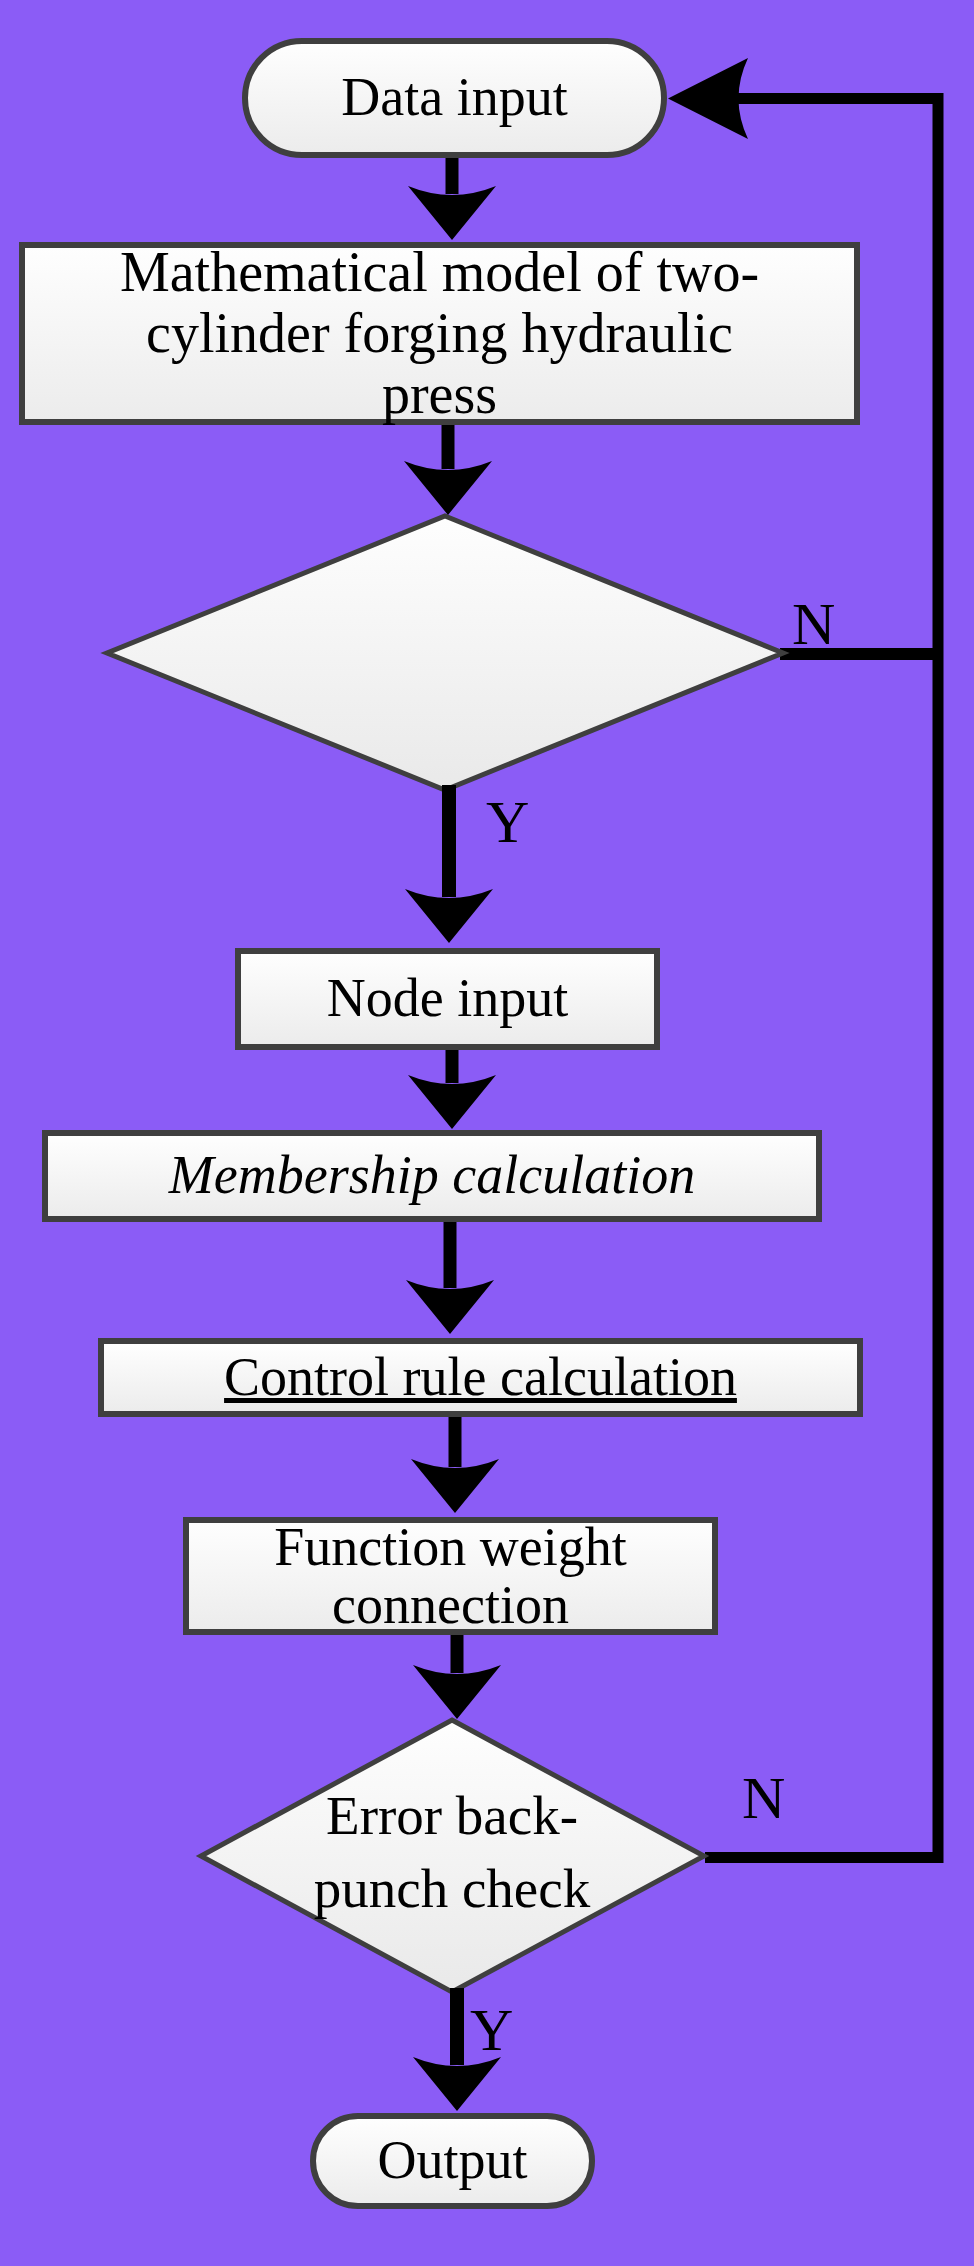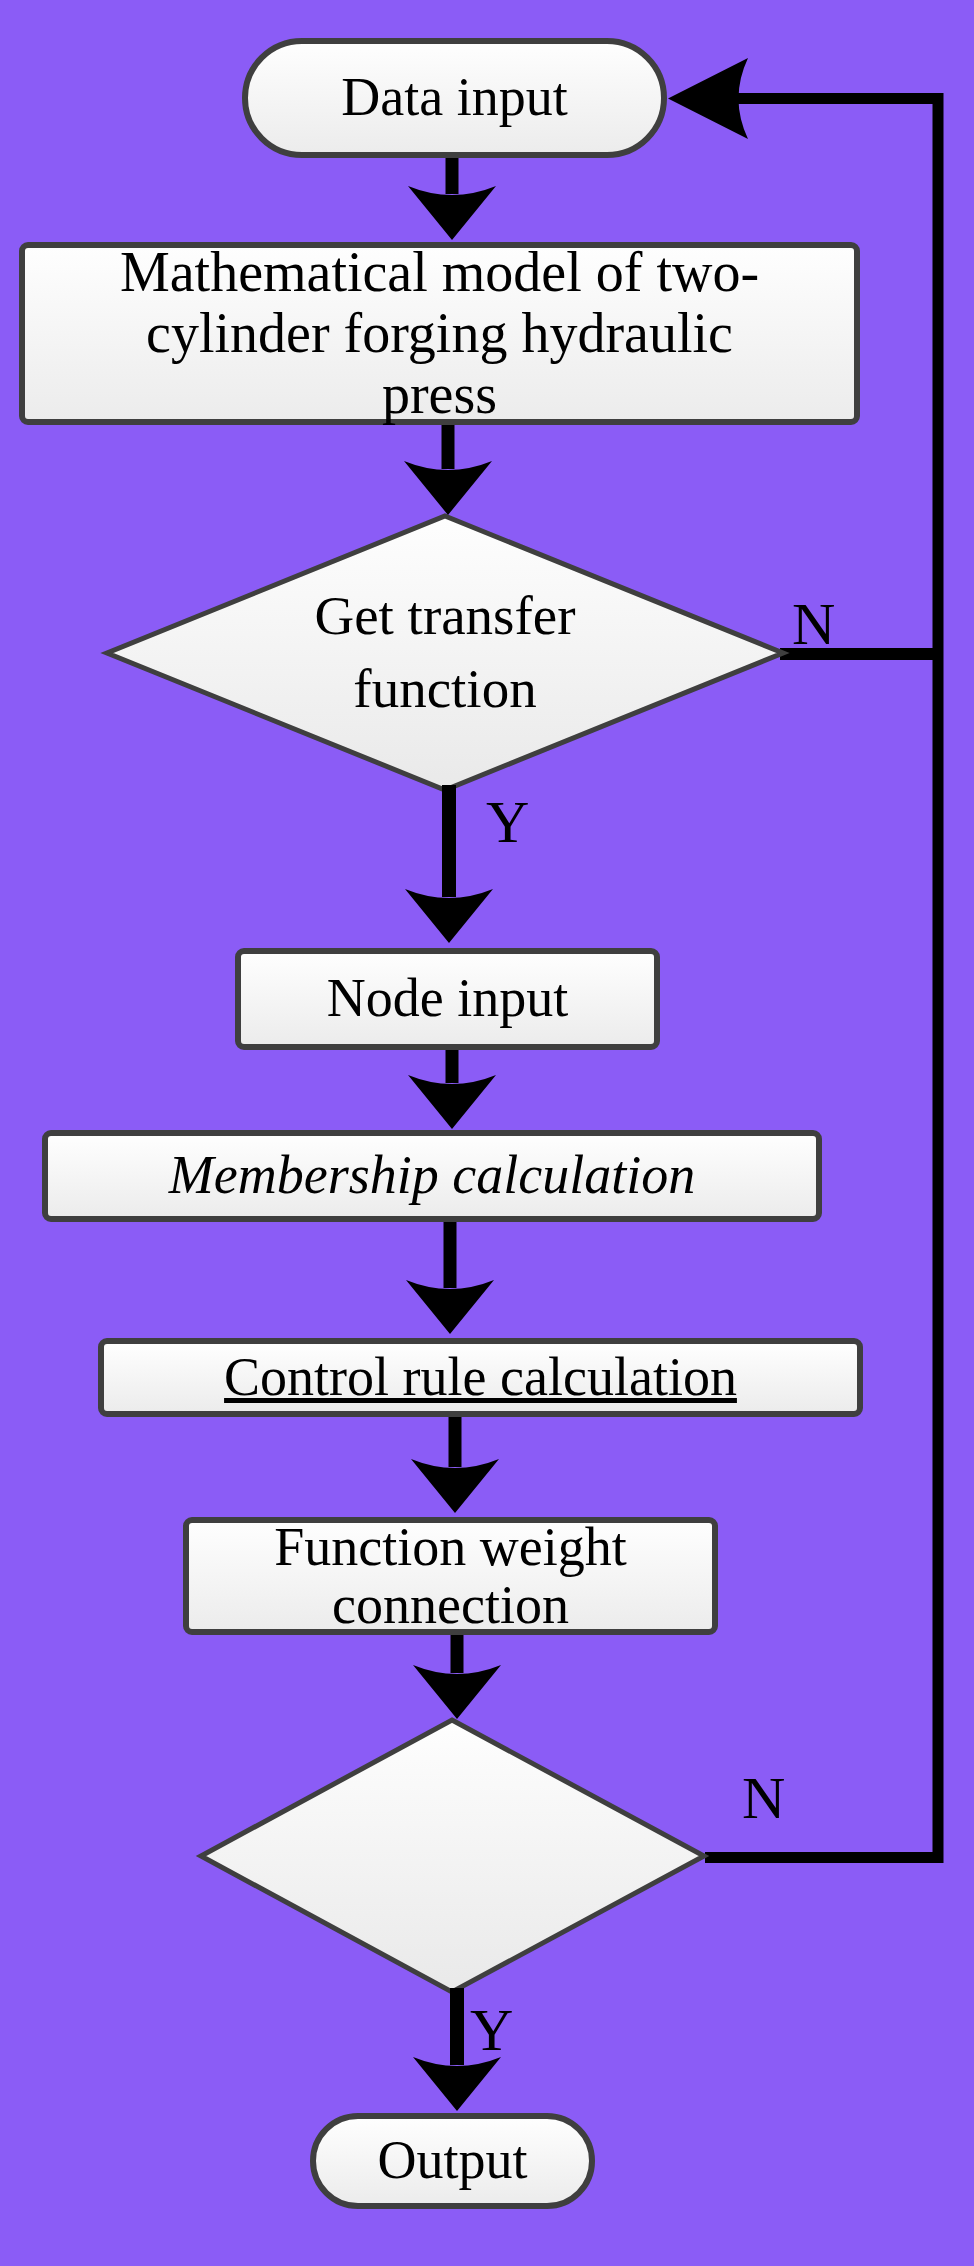--- a/index.html
+++ b/index.html
@@ -23,21 +23,21 @@
     align-items: center;
     justify-content: center;
     text-align: center;
     background: linear-gradient(180deg, #fefefe 0%, #ececec 100%);
     border: 6px solid #3f3f3f;
     font-size: 54px;
     line-height: 1.1;
     white-space: pre-line;
   }
   .terminator { border-radius: 999px; }
-  .process { border-radius: 9px; text-align: center; }
+  .process { border-radius: 0; text-align: center; }
   .diamond-label {
     position: absolute;
     display: flex;
     align-items: center;
     justify-content: center;
     text-align: center;
     font-size: 55px;
     line-height: 1.32;
     white-space: pre-line;
     background: transparent;
@@ -96,32 +96,32 @@
     <line x1="457" y1="1988" x2="457" y2="2065" stroke="#000000" stroke-width="14"></line>
     <path d="M 413 2057 Q 457 2075 501 2057 L 457 2111 Z" fill="#000000"></path>
   </svg>
 
   <div class="node terminator" id="node-data-input" style="left:242px; top:38px; width:425px; height:120px;">Data input</div>
 
   <div class="node process" id="node-math-model" style="left:19px; top:242px; width:841px; height:183px;">Mathematical model of two-
 cylinder forging hydraulic
 press</div>
 
-  <div class="diamond-label" id="label-get-transfer" style="left:145px; top:560px; width:600px; height:186px;">Get transfer
-function</div>
 
   <div class="node process" id="node-node-input" style="left:235px; top:948px; width:425px; height:102px;">Node input</div>
 
   <div class="node process" id="node-membership" style="left:42px; top:1130px; width:780px; height:92px;font-style:italic;">Membership calculation</div>
 
   <div class="node process" id="node-control-rule" style="left:98px; top:1338px; width:765px; height:79px;text-decoration:underline;">Control rule calculation</div>
 
   <div class="node process" id="node-function-weight" style="left:183px; top:1517px; width:535px; height:118px;">Function weight
 connection</div>
 
+  <div class="diamond-label" id="label-error-back" style="left:202px; top:1778px; width:500px; height:150px;">Error back-
+punch check</div>
 
   <div class="node terminator" id="node-output" style="left:310px; top:2113px; width:285px; height:96px;text-align:center;">Output</div>
 
   <div class="edge-label" style="left:792px; top:594px;">N</div>
 
   <div class="edge-label" style="left:486px; top:792px;">Y</div>
 
   <div class="edge-label" style="left:742px; top:1768px;">N</div>
 
   <div class="edge-label" style="left:470px; top:2000px;">Y</div>

